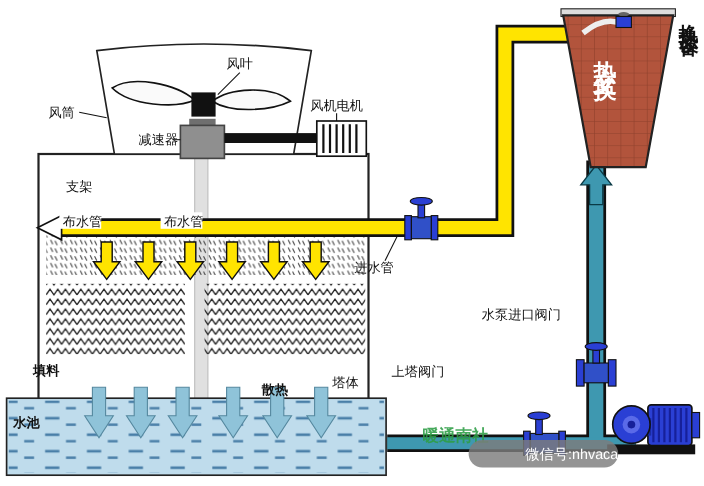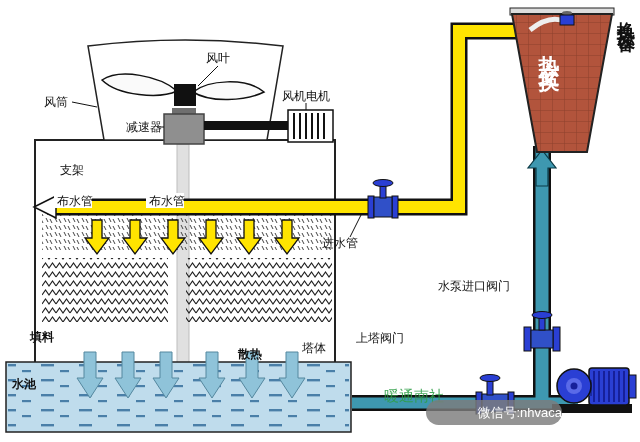--- a/index.html
+++ b/index.html
@@ -8,21 +8,21 @@
   .stage svg { position:absolute; left:0; top:0; display:block; }
   text { font-family:"Liberation Sans", sans-serif; fill:#111; }
   .lbl { font-size:12px; }
   .lbl-b { font-weight:bold; }
   .overlay { position:absolute; }
   .vtext { writing-mode:vertical-rl; text-orientation:upright; }
   .lbl-exchanger-equip { left:610px; top:8px; width:28px; height:120px;
       font-size:18px; font-weight:bold; letter-spacing:4px; color:#111; }
   .lbl-heat-exchange { left:535px; top:38px; width:28px; height:120px;
       font-size:21px; font-weight:bold; letter-spacing:8px; color:#ffffff; }
-  .wm-green { left:384px; top:387px; font-size:15px; font-weight:normal;
+  .wm-green { left:384px; top:387px; font-size:15px; font-weight:bold;
       color:#2e9e46; opacity:.88; }
   .wm-pill { left:426px; top:400px; width:136px; height:25px; border-radius:13px;
       background:rgba(125,125,125,.82); color:#fff; font-size:13px;
       line-height:25px; text-align:right; }
 </style>
 </head>
 <body>
 
 <div class="stage">
 <svg width="640" height="442" viewBox="0 0 640 442">

